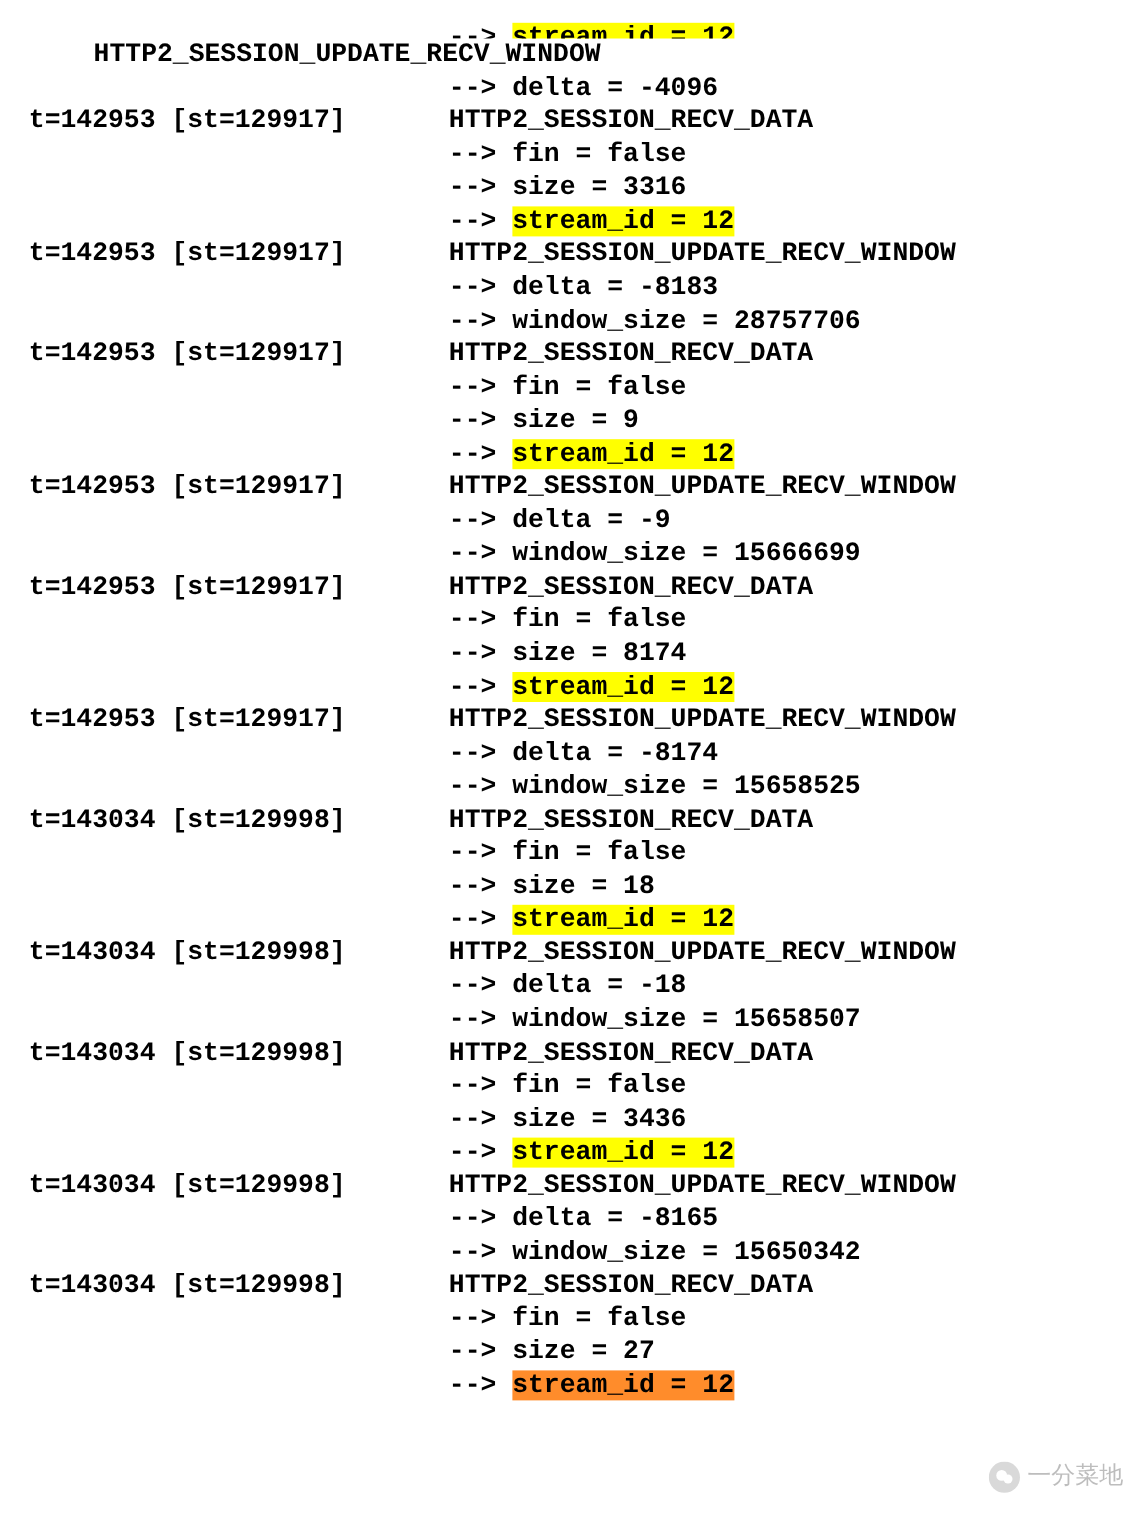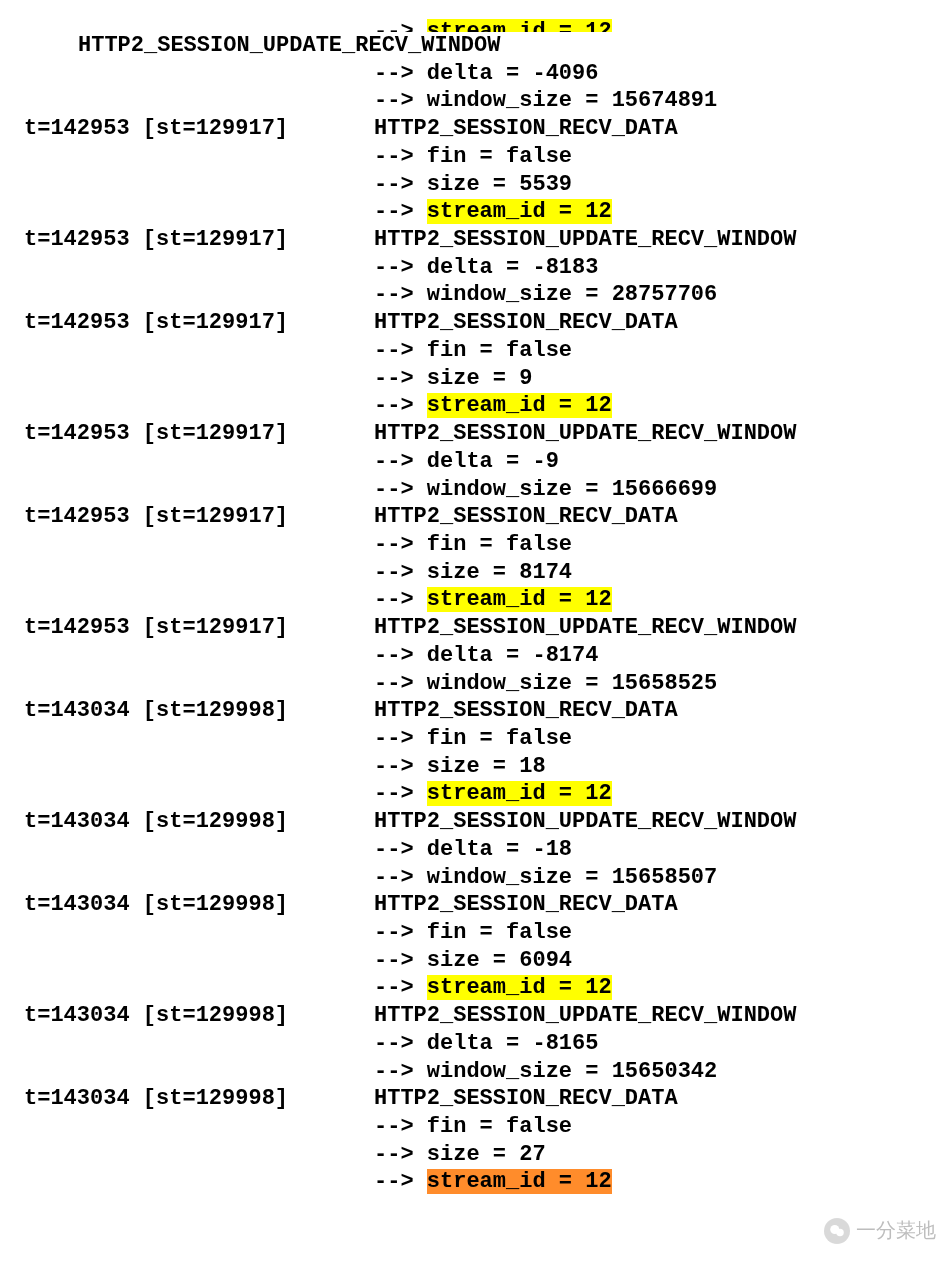--- a/index.html
+++ b/index.html
@@ -74,34 +74,30 @@
       <span class="body-col"><span>--&gt; </span><span class="hl-yellow">stream_id = 12</span></span>
     </div>
     <div class="line">
       <span class="body-col">HTTP2_SESSION_UPDATE_RECV_WINDOW</span>
     </div>
     <div class="line">
       <span class="ts-col"></span>
       <span class="body-col"><span>--&gt; </span><span>delta = -4096</span></span>
     </div>
     <div class="line">
-      <span class="ts-col"></span>
-      <span class="body-col"><span>--&gt; </span><span>window_size = 15674891</span></span>
-    </div>
-    <div class="line">
-      <span class="ts-col">t=142953 [st=129917]</span>
-      <span class="body-col">HTTP2_SESSION_RECV_DATA</span>
-    </div>
-    <div class="line">
-      <span class="ts-col"></span>
-      <span class="body-col"><span>--&gt; </span><span>fin = false</span></span>
-    </div>
-    <div class="line">
-      <span class="ts-col"></span>
-      <span class="body-col"><span>--&gt; </span><span>size = 5539</span></span>
+      <span class="ts-col">t=142953 [st=129917]</span>
+      <span class="body-col">HTTP2_SESSION_RECV_DATA</span>
+    </div>
+    <div class="line">
+      <span class="ts-col"></span>
+      <span class="body-col"><span>--&gt; </span><span>fin = false</span></span>
+    </div>
+    <div class="line">
+      <span class="ts-col"></span>
+      <span class="body-col"><span>--&gt; </span><span>size = 3316</span></span>
     </div>
     <div class="line">
       <span class="ts-col"></span>
       <span class="body-col"><span>--&gt; </span><span class="hl-yellow">stream_id = 12</span></span>
     </div>
     <div class="line">
       <span class="ts-col">t=142953 [st=129917]</span>
       <span class="body-col">HTTP2_SESSION_UPDATE_RECV_WINDOW</span>
     </div>
     <div class="line">
@@ -199,21 +195,21 @@
     <div class="line">
       <span class="ts-col">t=143034 [st=129998]</span>
       <span class="body-col">HTTP2_SESSION_RECV_DATA</span>
     </div>
     <div class="line">
       <span class="ts-col"></span>
       <span class="body-col"><span>--&gt; </span><span>fin = false</span></span>
     </div>
     <div class="line">
       <span class="ts-col"></span>
-      <span class="body-col"><span>--&gt; </span><span>size = 6094</span></span>
+      <span class="body-col"><span>--&gt; </span><span>size = 3436</span></span>
     </div>
     <div class="line">
       <span class="ts-col"></span>
       <span class="body-col"><span>--&gt; </span><span class="hl-yellow">stream_id = 12</span></span>
     </div>
     <div class="line">
       <span class="ts-col">t=143034 [st=129998]</span>
       <span class="body-col">HTTP2_SESSION_UPDATE_RECV_WINDOW</span>
     </div>
     <div class="line">

